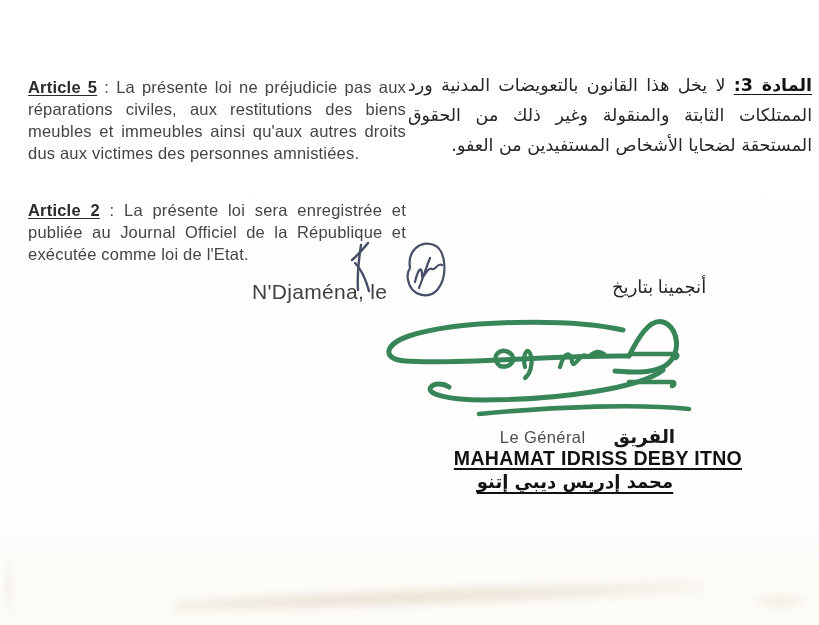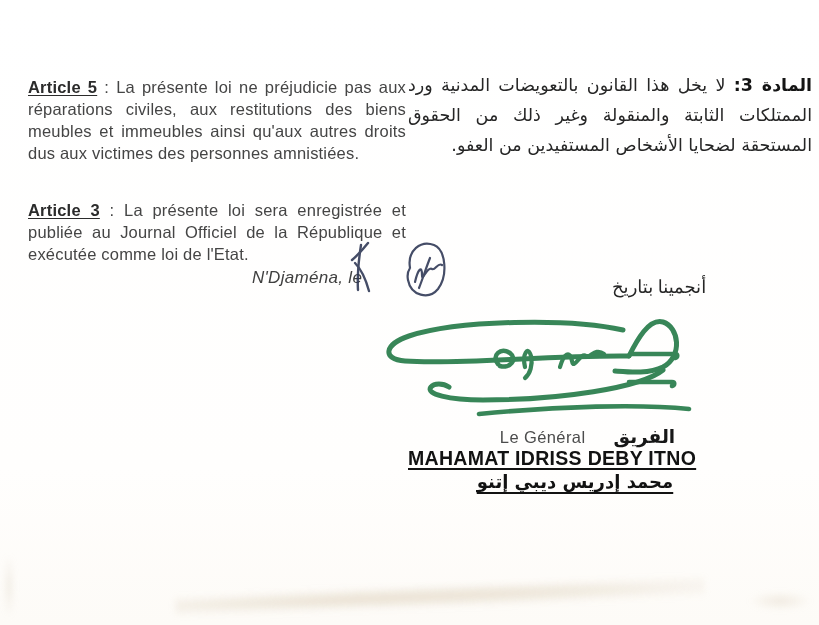--- a/index.html
+++ b/index.html
@@ -32,44 +32,44 @@
   .fr-art4 { top: 199px; }
   .article-label {
     font-weight: 700;
     color: #2b2b2b;
     text-decoration: underline;
     text-underline-offset: 2px;
   }
   .fr-dateline {
     position: absolute;
     left: 252px;
-    top: 268px;
-    font-size: 17px;
+    top: 280px;
+    font-size: 21px;
     color: #404040;
     letter-spacing: 0.3px;
-    font-style: italic;
   }
 
   
   .ar-col {
     position: absolute;
     left: 408px;
     width: 404px;
     direction: rtl;
     text-align: justify;
     font-family: "DejaVu Sans", sans-serif;
     font-size: 17.5px;
     line-height: 30px;
     color: #262626;
   }
   .ar-art3 { top: 70px; }
   .ar-art4 { top: 196px; }
   .ar-label {
     font-weight: 700;
     color: #141414;
+    text-decoration: underline;
     text-underline-offset: 3px;
   }
   .ar-dateline {
     position: absolute;
     left: 612px;
     top: 276px;
     direction: rtl;
     font-family: Liberation Serif, serif;
     font-size: 18px;
     color: #262626;
@@ -111,21 +111,21 @@
     font-size: 18.5px;
     font-weight: 700;
     color: #171717;
     text-align: right;
   }
   .name-latin {
     position: absolute;
     left: 408px;
     top: 447px;
     width: 334px;
-    text-align: left;
+    text-align: right;
     font-size: 19.5px;
     font-weight: 700;
     letter-spacing: 0.3px;
     color: #121212;
     text-decoration: underline;
     text-decoration-thickness: 2px;
     text-underline-offset: 3px;
   }
   .name-arabic {
     position: absolute;
@@ -164,21 +164,21 @@
     background: radial-gradient(ellipse at 50% 50%, rgba(190,175,150,0.22), rgba(190,175,150,0) 75%);
   }
 </style>
 </head>
 <body>
 
 <div class="page">
 
   <p class="fr-col fr-art3" style="margin:0;"><span class="article-label">Article 5</span><span> : La présente loi ne préjudicie pas aux réparations civiles, aux restitutions des biens meubles et immeubles ainsi qu'aux autres droits dus aux victimes des personnes amnistiées.</span></p>
 
-  <p class="fr-col fr-art4" style="margin:0;"><span class="article-label">Article 3</span><span> : La présente loi sera enregistrée et publiée au Journal Officiel de la République et exécutée comme loi de l'Etat.</span></p>
+  <p class="fr-col fr-art4" style="margin:0;"><span class="article-label">Article 2</span><span> : La présente loi sera enregistrée et publiée au Journal Officiel de la République et exécutée comme loi de l'Etat.</span></p>
 
   <div class="fr-dateline">N'Djaména, le</div>
 
   <p class="ar-col ar-art3" style="margin:0;"><span class="ar-label">المادة 3:</span><span> لا يخل هذا القانون بالتعويضات المدنية ورد الممتلكات الثابتة والمنقولة وغير ذلك من الحقوق المستحقة لضحايا الأشخاص المستفيدين من العفو.</span></p>
 
 
   <div class="ar-dateline">أنجمينا بتاريخ</div>
 
   <svg class="paraph-svg" viewBox="0 0 102 66">
     <g fill="none" stroke="#2c3553" stroke-width="2.4" stroke-linecap="round" opacity="0.88">

